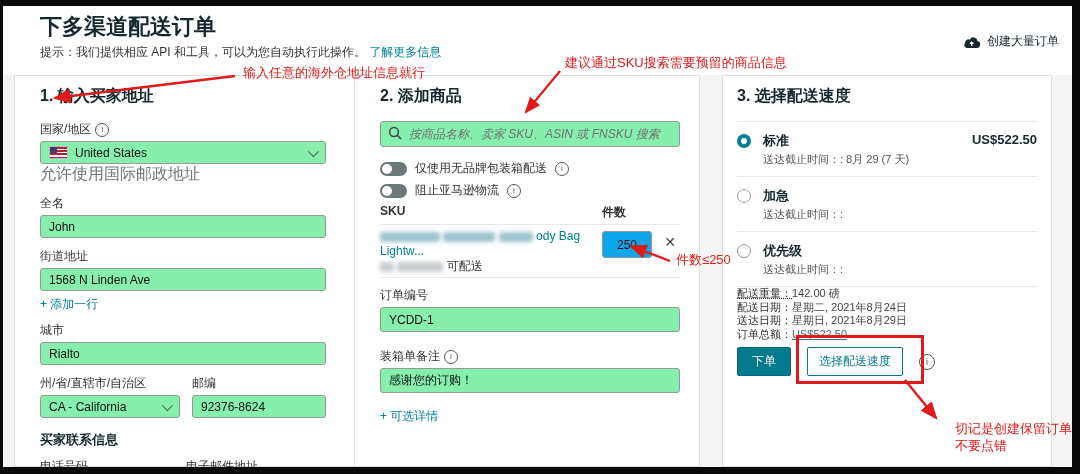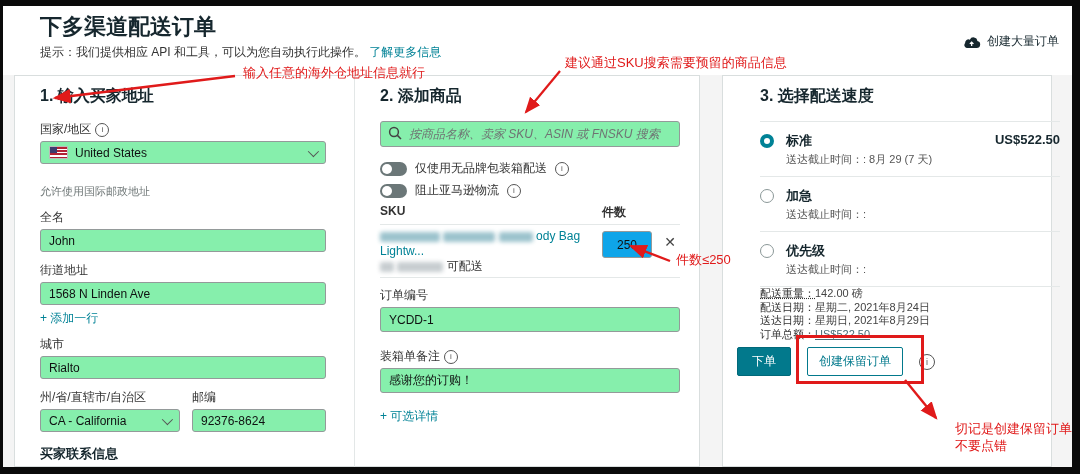--- a/index.html
+++ b/index.html
@@ -17,24 +17,24 @@
   .bulk{position:absolute;left:962px;top:33px;font-size:12px;color:#16272e;display:flex;align-items:center;gap:6px;cursor:pointer;}
   
   .main-bg{position:absolute;left:3px;top:75px;width:1069px;height:392px;background:#f4f4f4;}
   .card{position:absolute;background:#fff;border:1px solid #d9dede;box-sizing:border-box;}
   .card-left{left:14px;top:75px;width:686px;height:392px;}
   .card-right{left:722px;top:75px;width:330px;height:392px;}
   .vdivider{position:absolute;left:354px;top:75px;width:1px;height:392px;background:#e3e7e7;z-index:5;}
   .col{position:absolute;z-index:6;}
   .col1{left:40px;top:86px;width:286px;}
   .col2{left:380px;top:86px;width:300px;}
-  .col3{left:760px;top:86px;width:300px;}
+  .col3{left:737px;top:86px;width:300px;}
   h2.sec{font-size:16px;font-weight:700;color:#16272e;margin:0 0 14px 0;}
   .lbl{font-size:12px;color:#333;margin:0 0 3px 0;display:flex;align-items:center;gap:4px;}
-  .help{font-size:11px;color:#6f7777;margin:20px 0 10px 0;}
+  .help{font-size:16px;color:#6f7777;margin:0 0 10px 0;}
   .field, input.field{box-sizing:border-box;height:23px;border:1px solid #949a9a;border-radius:3px;background:#86efac;
     font-size:12px;color:#0f1111;padding:0 8px;display:flex;align-items:center;width:100%;
     font-family:"Liberation Sans","DejaVu Sans",sans-serif;}
   input.field{display:block;line-height:21px;}
   input.field::placeholder{font-style:italic;color:#6f7373;}
   .selectbox{justify-content:flex-start;gap:7px;position:relative;cursor:pointer;}
   .chev{position:absolute;right:9px;top:7px;width:7px;height:7px;border-right:1.6px solid #555;border-bottom:1.6px solid #555;transform:rotate(45deg) translateY(-2px);}
   .flag{width:17px;height:11px;position:relative;flex:0 0 auto;background:repeating-linear-gradient(#b22234 0 1.6px,#fff 1.6px 3.2px);border:0.5px solid #bbb;}
   .flag i{position:absolute;left:0;top:0;width:7px;height:6px;background:#3c3b6e;}
   .mb10{margin-bottom:10px;}
@@ -254,21 +254,21 @@
         <span class="k">送达日期：</span><span>星期日, 2021年8月29日</span>
       </div>
       <div>
         <span class="k">订单总额：</span><span class="total-link">US$522.50</span>
       </div>
     </div>
   </div>
 
   <div class="btnrow">
     <div class="btn-primary">下单</div>
-    <div class="btn-outline">创建保留订单</div>
+    <div class="btn-outline">选择配送速度</div>
     <span class="ico-i" style="width:14px;height:14px;font-size:9px;">i</span>
   </div>
   <div class="redbox"></div>
 
   <div class="anno" style="left:243px;top:64px;">输入任意的海外仓地址信息就行</div>
   <div class="anno" style="left:565px;top:54px;">建议通过SKU搜索需要预留的商品信息</div>
   <div class="anno" style="left:676px;top:251px;">件数≤250</div>
   <div class="anno" style="left:955px;top:420px;">
     <div>切记是创建保留订单，</div>
     <div>不要点错</div>

